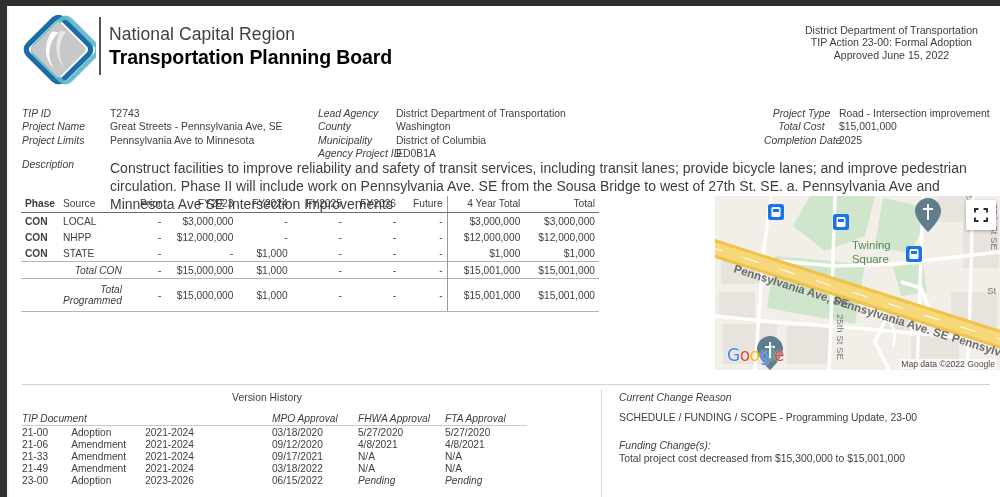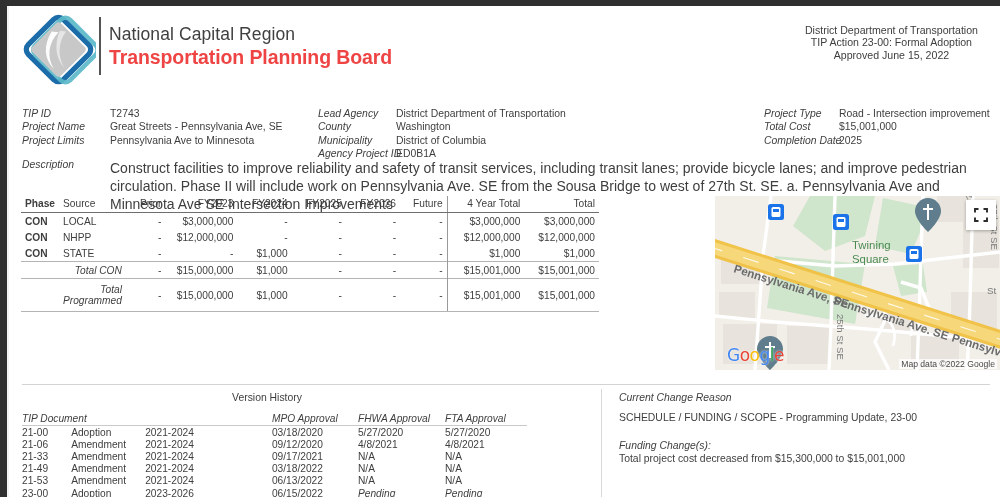--- a/index.html
+++ b/index.html
@@ -46,41 +46,41 @@
     position: absolute; left: 90px; top: 11px;
     width: 2px; height: 58px; background: #545454;
   }
   .brand {
     position: absolute; left: 100px; top: 18px;
   }
   .brand-l1 {
     font-size: 17.5px; color: #404040; line-height: 21px; letter-spacing: .1px;
   }
   .brand-l2 {
-    font-size: 19.5px; color: #ef4444; font-weight: bold; line-height: 24px; letter-spacing: -.1px;
+    font-size: 19.5px; color: #000000; font-weight: bold; line-height: 24px; letter-spacing: -.1px;
   }
   .hdr-right {
     position: absolute; right: 22px; top: 18px;
     text-align: center; font-size: 10.6px; line-height: 12.4px; color: #3e3e3e;
   }
 
   
   .meta { position: absolute; left: 0; top: 92px; width: 991px; height: 58px; }
   .meta-col { position: absolute; font-size: 10.4px; line-height: 13.4px; }
   .mlabel { font-style: italic; color: #3e3e3e; }
   .mval { color: #3e3e3e; }
   .col-a { left: 13px; top: 9px; }
   .col-a .row { display: block; height: 13.4px; white-space: nowrap; }
   .col-a .mlabel { display: inline-block; width: 88px; }
   .col-b { left: 265px; top: 9px; margin-left: 44px; }
   .col-b .row { display: block; height: 13.4px; white-space: nowrap; }
   .col-b .mlabel { display: inline-block; width: 78px; }
   .col-c { left: 755px; top: 9px; }
   .col-c .row { display: block; height: 13.4px; white-space: nowrap; }
-  .col-c .mlabel { display: inline-block; width: 75px; }
+  .col-c .mlabel { display: inline-block; width: 75px; text-align: center; }
 
   
   .descr { position: absolute; left: 13px; top: 153px; width: 975px; }
   .descr .dlabel {
     position: absolute; left: 0; top: 0; width: 88px;
     font-style: italic; font-size: 10.4px; color: #3e3e3e;
   }
   .descr .dtext {
     position: absolute; left: 88px; top: 0; width: 885px;
     font-size: 14px; line-height: 18px; color: #3e3e3e;
@@ -487,27 +487,20 @@
             <td class="k-fta">N/A</td>
           </tr>
           <tr>
             <td class="k-doc">21-49</td>
             <td class="k-type"><span class="tw">Amendment</span><span>2021-2024</span></td>
             <td class="k-mpo">03/18/2022</td>
             <td class="k-fhwa">N/A</td>
             <td class="k-fta">N/A</td>
           </tr>
           <tr>
-            <td class="k-doc">21-53</td>
-            <td class="k-type"><span class="tw">Amendment</span><span>2021-2024</span></td>
-            <td class="k-mpo">06/13/2022</td>
-            <td class="k-fhwa">N/A</td>
-            <td class="k-fta">N/A</td>
-          </tr>
-          <tr>
             <td class="k-doc">23-00</td>
             <td class="k-type"><span class="tw">Adoption</span><span>2023-2026</span></td>
             <td class="k-mpo">06/15/2022</td>
             <td class="k-fhwa ital">Pending</td>
             <td class="k-fta ital">Pending</td>
           </tr>
         </tbody>
       </table>
     </div>
 

